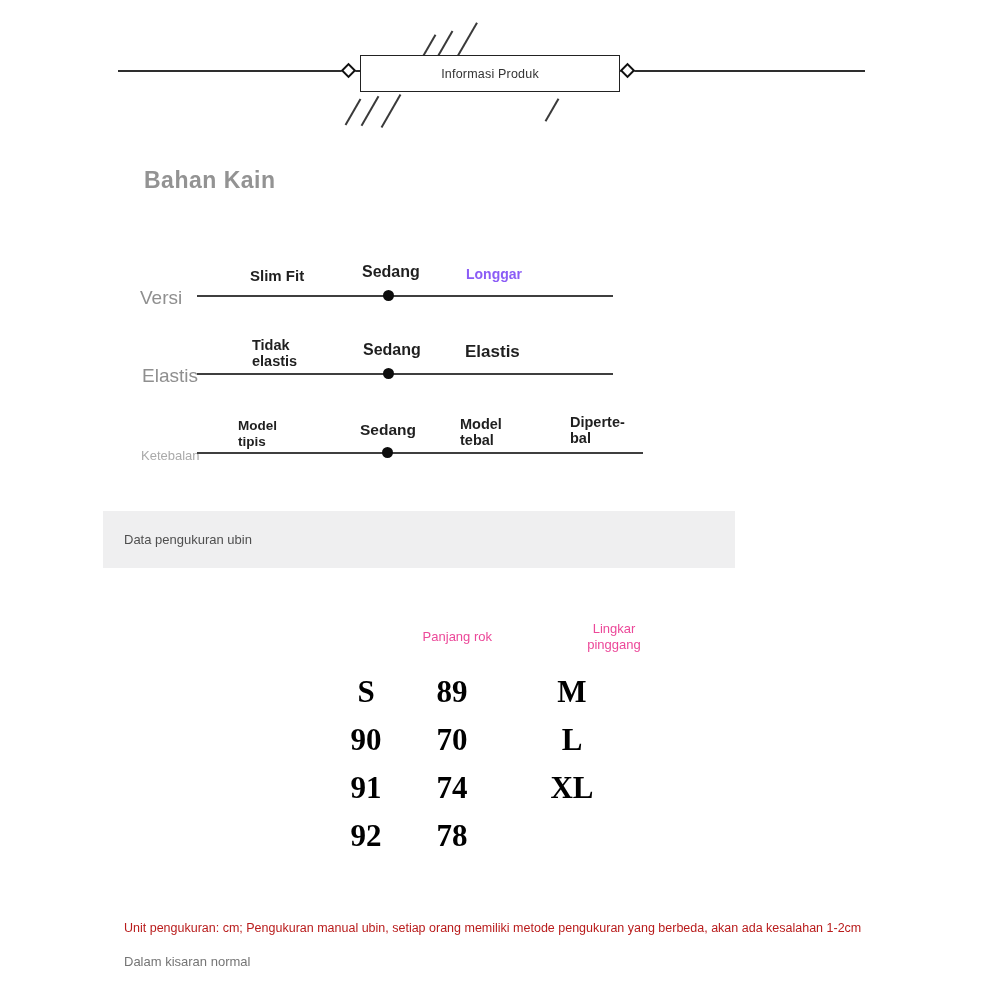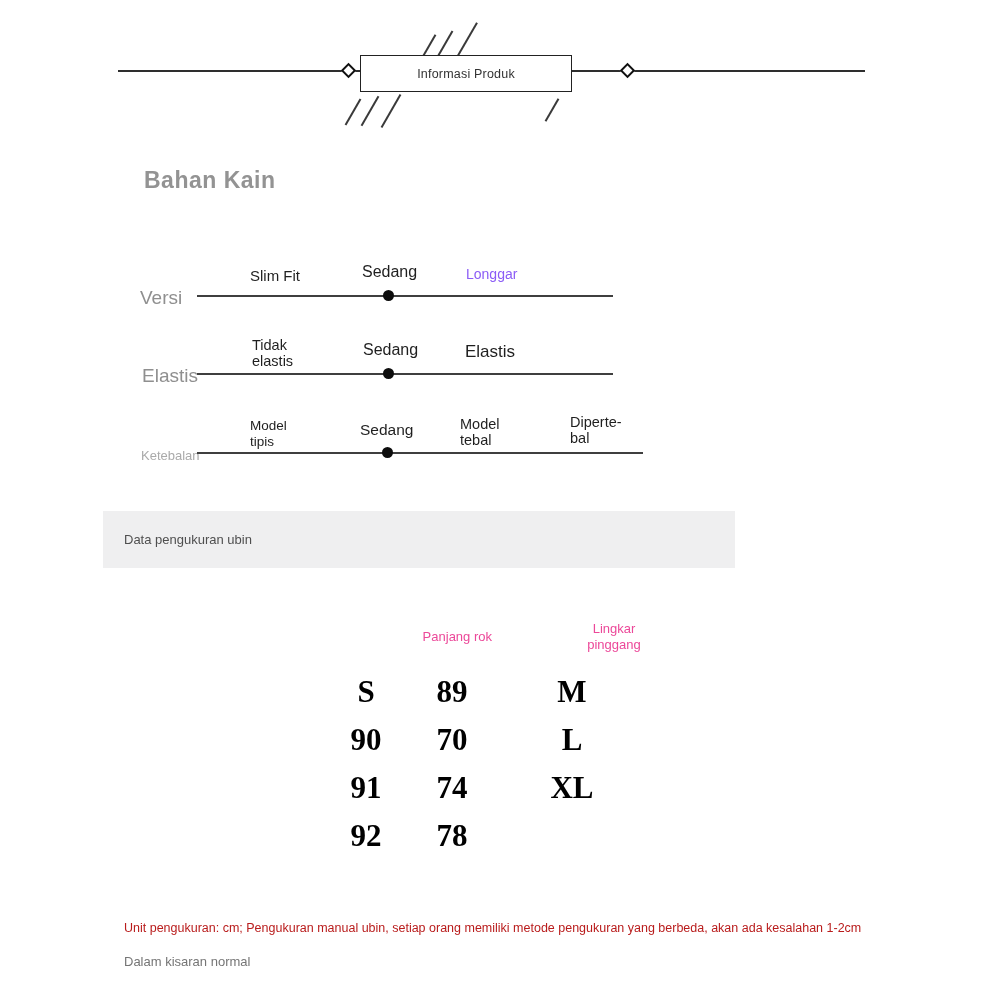--- a/index.html
+++ b/index.html
@@ -6,39 +6,39 @@
   html,body { background:#ffffff; }
   body { font-family:"Liberation Sans", sans-serif; }
   .page {
     position:relative; width:987px; height:987px; background:#ffffff;
     overflow:hidden; margin:0 auto;
   }
 
   
   .hdr-line { position:absolute; left:118px; top:70px; width:747px; height:2px; background:#2e2e2e; z-index:1; }
   .hdr-box {
-    position:absolute; left:360px; top:55px; width:212px; height:37px;
+    position:absolute; left:360px; top:55px; width:260px; height:37px;
     background:#ffffff; border:1px solid #222; z-index:3;
     display:flex; align-items:center; justify-content:center;
   }
   .hdr-title { font-size:12.5px; color:#333; letter-spacing:.2px; }
   .diamond {
     position:absolute; top:65px; width:11px; height:11px; background:#fff;
     border:2px solid #111; transform:rotate(45deg); z-index:4;
   }
   .slash { position:absolute; width:2px; background:#3a3a3a; transform:rotate(30deg); z-index:2; }
 
   
   .section-title { position:absolute; left:144px; top:167px; font-size:23px; color:#939393; letter-spacing:.5px;font-weight:bold; }
 
   .scale-label   { position:absolute; font-size:19px; color:#8f8f8f; }
   .scale-label.sm{ font-size:13px; color:#aaaaaa; }
   .track { position:absolute; height:2px; background:#3f3f3f; }
   .thumb { position:absolute; width:11px; height:11px; border-radius:50%; background:#0d0d0d; }
-  .opt { position:absolute; font-size:15px; color:#1f1f1f; line-height:15.5px; }
+  .opt { position:absolute; font-size:15px; color:#1f1f1f; line-height:15.5px;font-weight:bold; }
 
   
   .banner {
     position:absolute; left:103px; top:511px; width:632px; height:57px;
     background:#efeff0; display:flex; align-items:center;
   }
   .banner-text { margin-left:21px; font-size:13px; color:#4f4f4f; }
 
   
   .size-table { position:absolute; left:320px; top:606px; display:grid; grid-template-columns:92px 80px 160px; }
@@ -90,21 +90,21 @@
   <div class="scale-label" style="left:142px; top:365px;">Elastis</div>
   <div class="track" style="left:197px; top:373px; width:416px;"></div>
   <div class="thumb" style="left:383px; top:368px;"></div>
   <div class="opt" style="left:252px; top:338px; width:58px; font-size:14.5px;">Tidak elastis</div>
   <div class="opt" style="left:363px; top:342px; font-size:16px;">Sedang</div>
   <div class="opt" style="left:465px; top:344px; font-size:17px;">Elastis</div>
 
   <div class="scale-label sm" style="left:141px; top:448px;">Ketebalan</div>
   <div class="track" style="left:197px; top:452px; width:446px;"></div>
   <div class="thumb" style="left:382px; top:447px;"></div>
-  <div class="opt" style="left:250px; top:418px; width:50px; font-size:13.5px;">Model tipis</div>
+  <div class="opt" style="left:238px; top:418px; width:50px; font-size:13.5px;">Model tipis</div>
   <div class="opt" style="left:360px; top:422px; font-size:15.5px;">Sedang</div>
   <div class="opt" style="left:460px; top:417px; width:50px; font-size:14.5px;">Model tebal</div>
   <div class="opt" style="left:570px; top:415px; width:62px; font-size:14.5px;">Diperte-bal</div>
 
   <div class="banner">
     <span class="banner-text">Data pengukuran ubin</span>
   </div>
 
   <div class="size-table">
     <div class="hcell">

